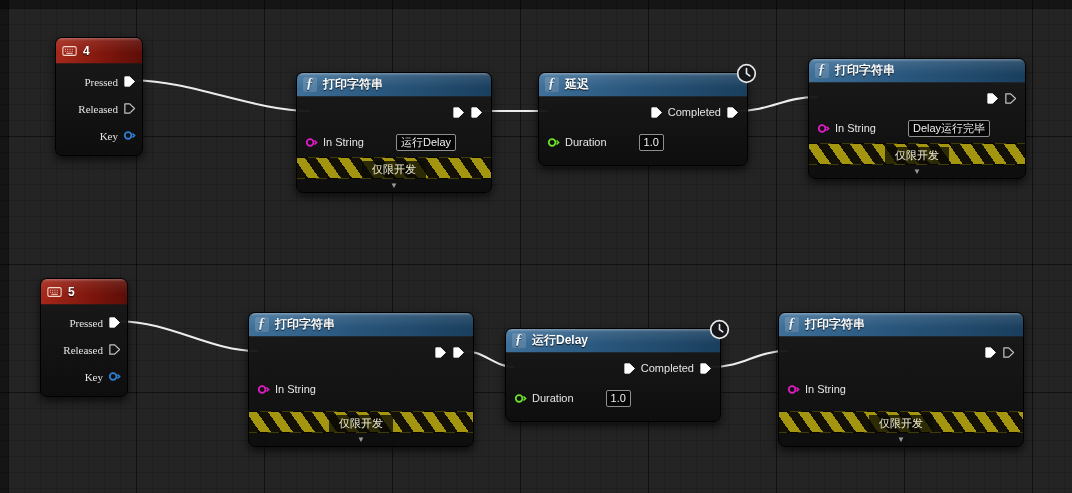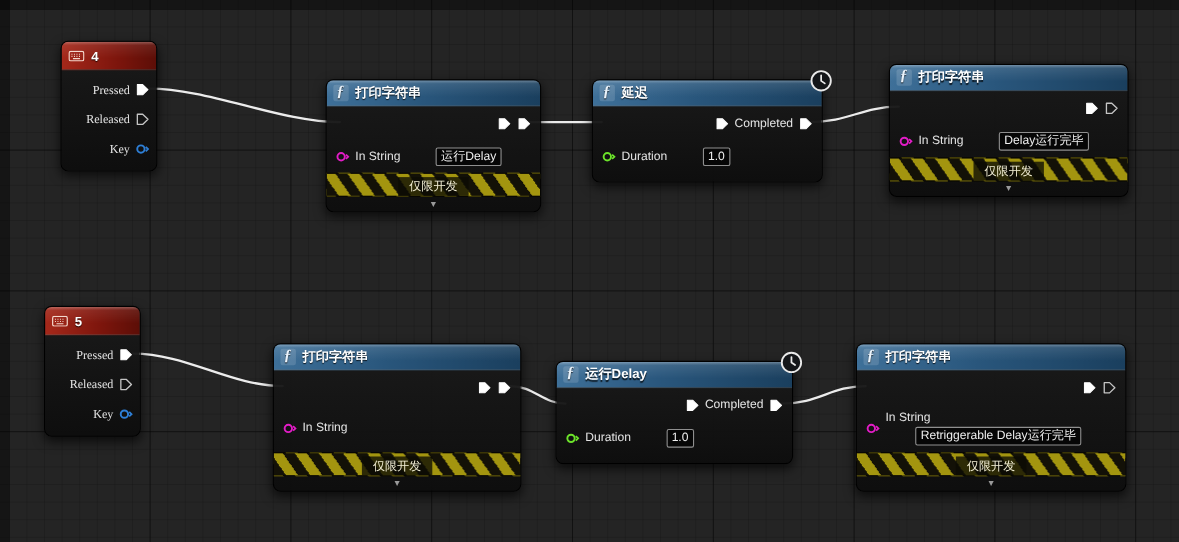--- a/index.html
+++ b/index.html
@@ -366,21 +366,20 @@
     </div>
     <div class="pin-row tall">
       <span class="pin data pc-string">
           <svg viewBox="0 0 14 14" width="13" height="13">
             <circle cx="5.5" cy="7" r="3.6"></circle>
             <path class="wedge" d="M10.2 4.8 12.5 7l-2.3 2.2"></path>
           </svg>
         </span>
       <span class="stack">
         <span class="plabel">In String</span>
-        <span class="pin-input">Retriggerable Delay运行完毕</span>
       </span>
     </div>
     <div class="dev-footer">
       <span class="dev-label">仅限开发</span>
     </div>
     <div class="node-expander">
         <span>▼</span>
       </div>
   </div>
 

